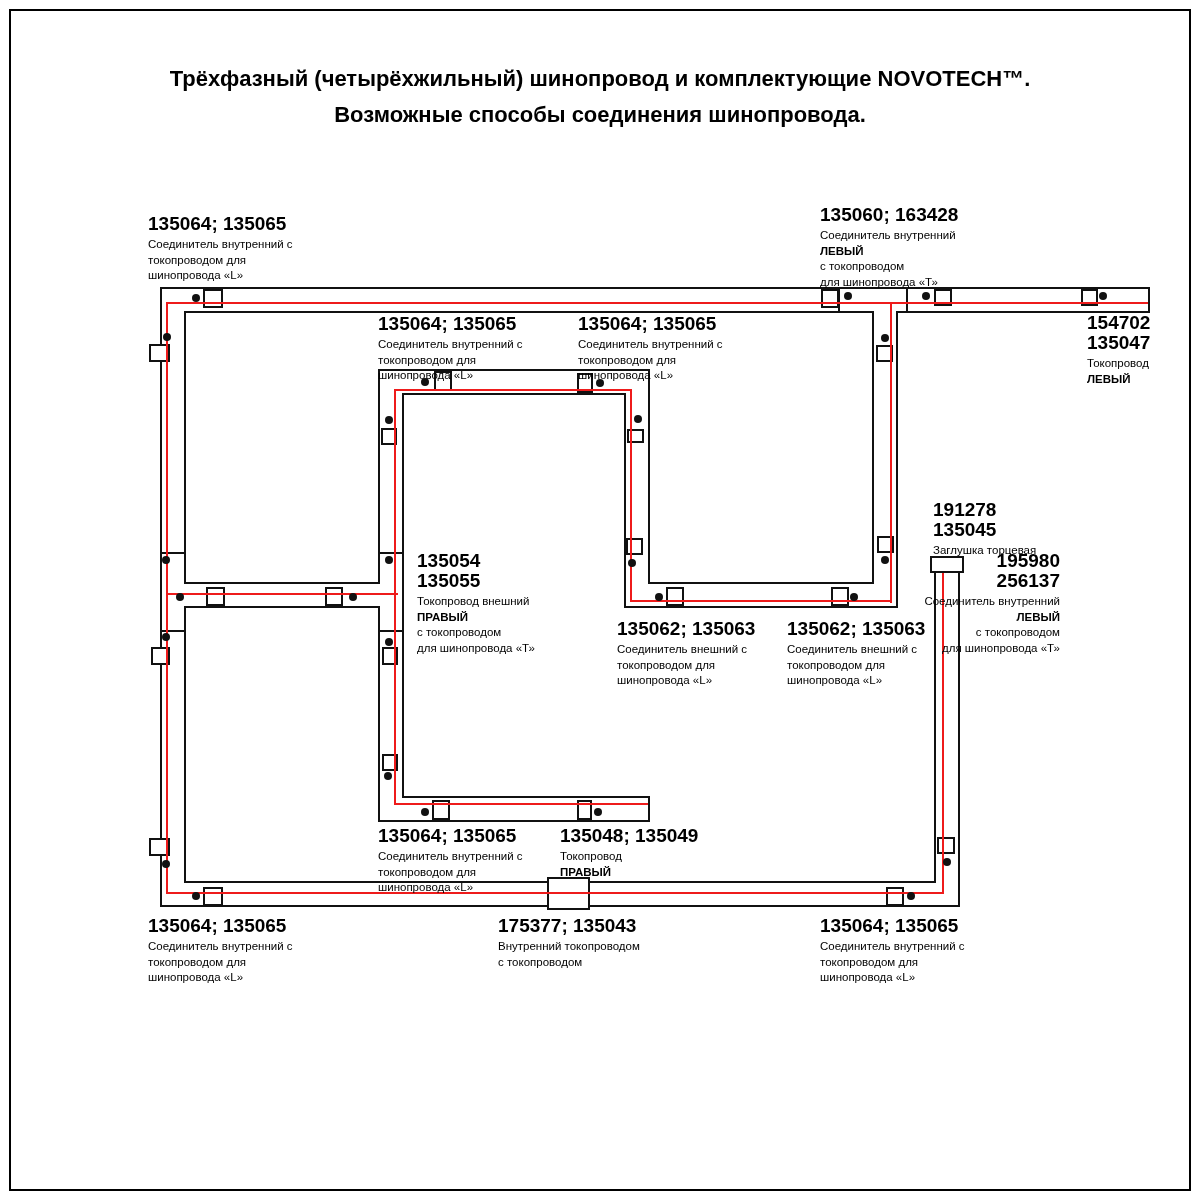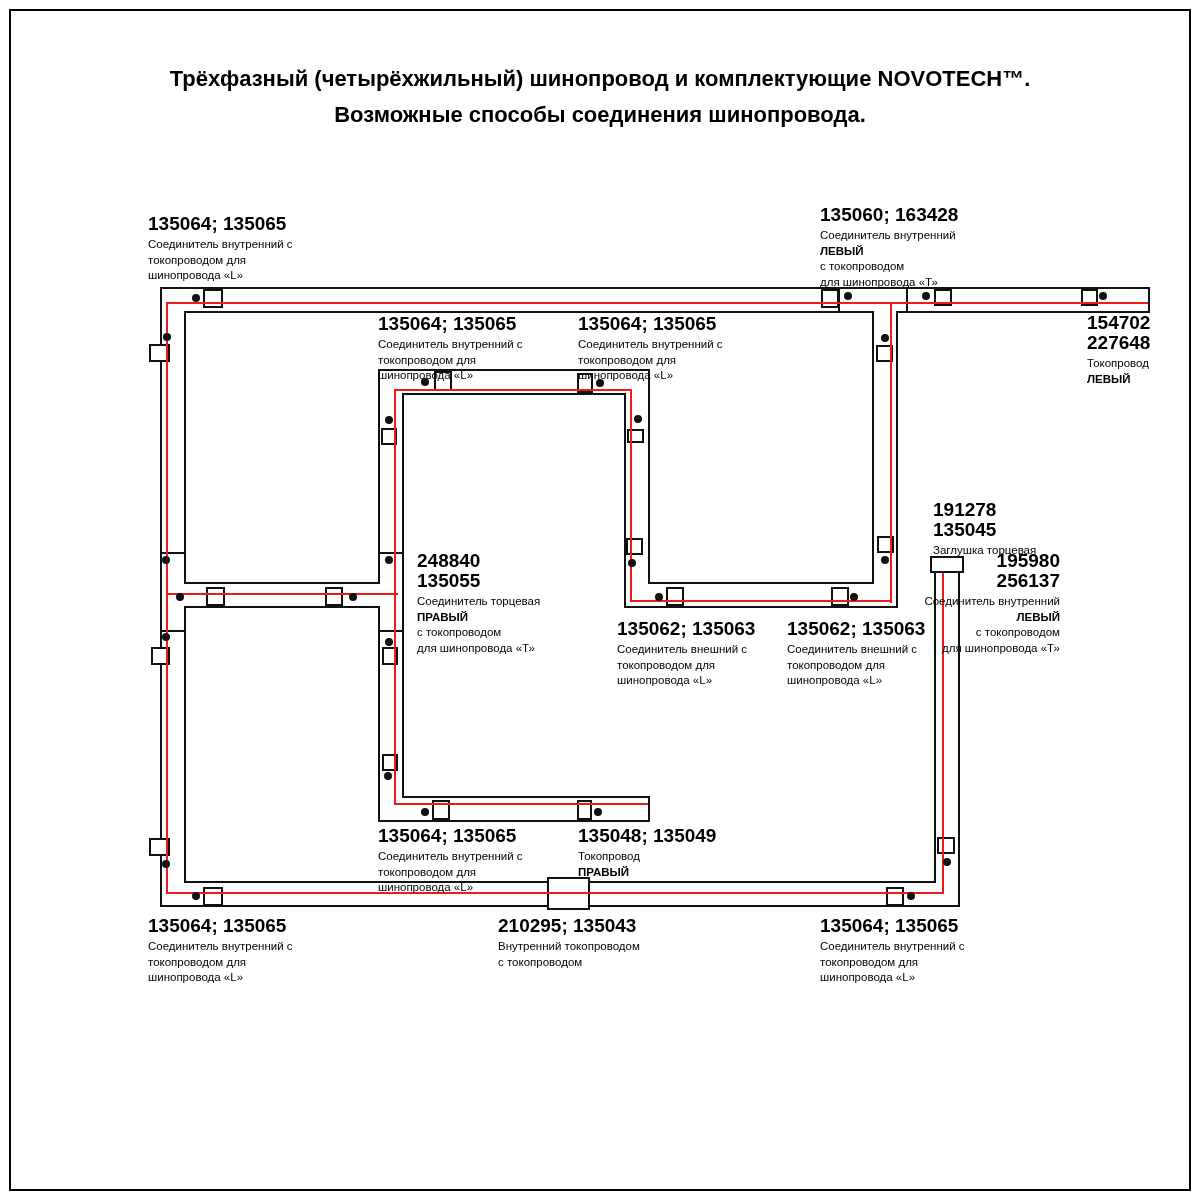--- a/index.html
+++ b/index.html
@@ -142,21 +142,21 @@
       <div class="lbl-num">135060; 163428</div>
       <div class="lbl-body">
         <div class="lbl-line">Соединитель внутренний</div>
         <div class="lbl-line b">ЛЕВЫЙ</div>
         <div class="lbl-line">с токопроводом</div>
         <div class="lbl-line">для шинопровода «Т»</div>
       </div>
     </div>
     <div class="lbl" style="left: 1087px; top: 313px;">
       <div class="lbl-num">154702</div>
-      <div class="lbl-num">227648</div>
+      <div class="lbl-num">135047</div>
       <div class="lbl-body">
         <div class="lbl-line">Токопровод</div>
         <div class="lbl-line b">ЛЕВЫЙ</div>
       </div>
     </div>
     <div class="lbl" style="left: 378px; top: 314px;">
       <div class="lbl-num">135064; 135065</div>
       <div class="lbl-body">
         <div class="lbl-line">Соединитель внутренний с</div>
         <div class="lbl-line">токопроводом для</div>
@@ -175,24 +175,24 @@
       <div class="lbl-num">195980</div>
       <div class="lbl-num">256137</div>
       <div class="lbl-body">
         <div class="lbl-line">Соединитель внутренний</div>
         <div class="lbl-line b">ЛЕВЫЙ</div>
         <div class="lbl-line">с токопроводом</div>
         <div class="lbl-line">для шинопровода «Т»</div>
       </div>
     </div>
     <div class="lbl" style="left: 417px; top: 551px;">
-      <div class="lbl-num">248840</div>
+      <div class="lbl-num">135054</div>
       <div class="lbl-num">135055</div>
       <div class="lbl-body">
-        <div class="lbl-line">Соединитель торцевая</div>
+        <div class="lbl-line">Токопровод внешний</div>
         <div class="lbl-line b">ПРАВЫЙ</div>
         <div class="lbl-line">с токопроводом</div>
         <div class="lbl-line">для шинопровода «Т»</div>
       </div>
     </div>
     <div class="lbl" style="left: 617px; top: 619px;">
       <div class="lbl-num">135062; 135063</div>
       <div class="lbl-body">
         <div class="lbl-line">Соединитель внешний с</div>
         <div class="lbl-line">токопроводом для</div>
@@ -215,37 +215,37 @@
       </div>
     </div>
     <div class="lbl" style="left: 378px; top: 826px;">
       <div class="lbl-num">135064; 135065</div>
       <div class="lbl-body">
         <div class="lbl-line">Соединитель внутренний с</div>
         <div class="lbl-line">токопроводом для</div>
         <div class="lbl-line">шинопровода «L»</div>
       </div>
     </div>
-    <div class="lbl" style="left: 578px; top: 826px;">
+    <div class="lbl" style="left: 560px; top: 826px;">
       <div class="lbl-num">135048; 135049</div>
       <div class="lbl-body">
         <div class="lbl-line">Токопровод</div>
         <div class="lbl-line b">ПРАВЫЙ</div>
       </div>
     </div>
     <div class="lbl" style="left: 148px; top: 916px;">
       <div class="lbl-num">135064; 135065</div>
       <div class="lbl-body">
         <div class="lbl-line">Соединитель внутренний с</div>
         <div class="lbl-line">токопроводом для</div>
         <div class="lbl-line">шинопровода «L»</div>
       </div>
     </div>
     <div class="lbl" style="left: 498px; top: 916px;">
-      <div class="lbl-num">210295; 135043</div>
+      <div class="lbl-num">175377; 135043</div>
       <div class="lbl-body">
         <div class="lbl-line">Внутренний токопроводом</div>
         <div class="lbl-line">с токопроводом</div>
       </div>
     </div>
     <div class="lbl" style="left: 820px; top: 916px;">
       <div class="lbl-num">135064; 135065</div>
       <div class="lbl-body">
         <div class="lbl-line">Соединитель внутренний с</div>
         <div class="lbl-line">токопроводом для</div>

